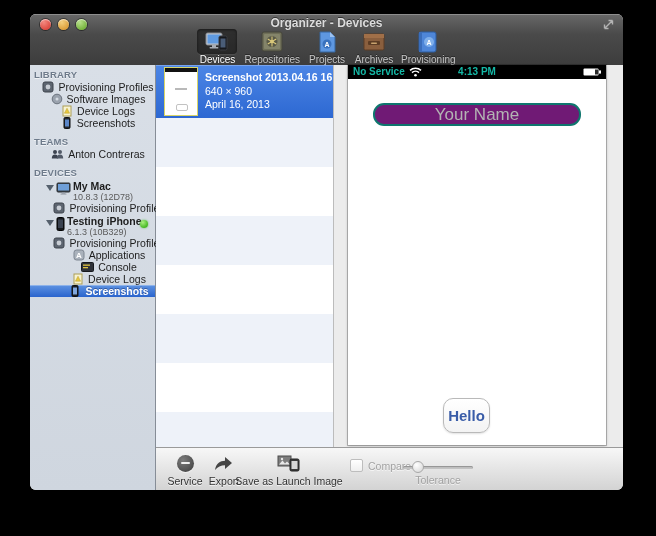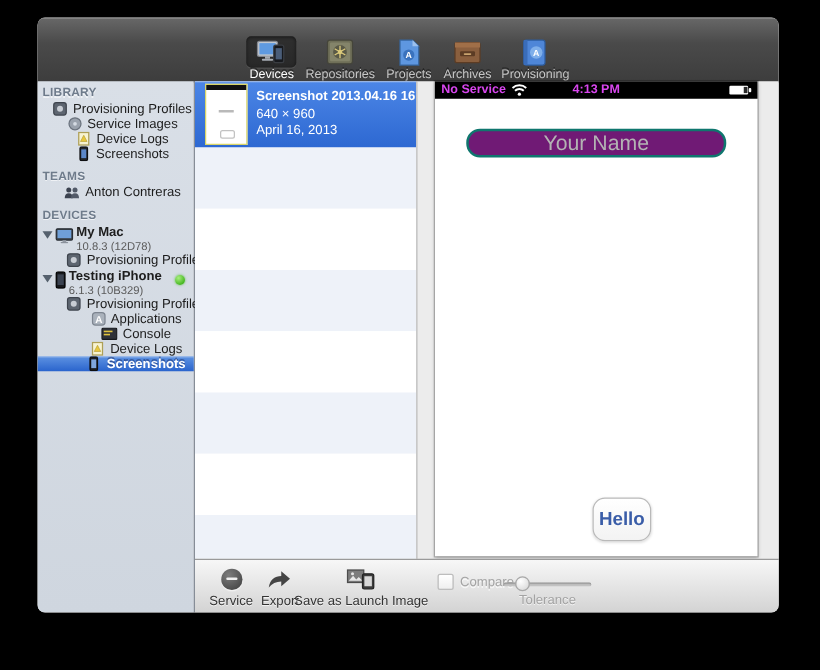--- a/index.html
+++ b/index.html
@@ -43,21 +43,21 @@
     background:linear-gradient(#d9dfe7,#cfd6df);
     border-right:1px solid #868d97;font-size:10.5px;color:#1d1d1d;
   }
   .side-inner{padding-top:4px;}
   .sec-header{height:12px;line-height:12px;padding-left:4px;font-size:9.5px;font-weight:bold;color:#6e7b8b;letter-spacing:.2px;text-shadow:0 1px 0 rgba(255,255,255,.6);}
   .sec{margin-top:0;}
   .sec + .sec{margin-top:7px;}
   .side-item{height:12px;display:flex;align-items:center;padding-left:11px;gap:4px;white-space:nowrap;justify-content:center;}
   .side-item .lbl{font-size:10.5px;color:#1d1d1d;}
   .side-sub .side-item{padding-left:33px;}
-  .dev-row{display:flex;align-items:flex-start;padding-left:4px;gap:2px;position:relative;margin-top:2px;}
+  .dev-row{display:flex;align-items:flex-start;padding-left:16px;gap:2px;position:relative;margin-top:2px;}
   .tri{width:0;height:0;border-left:4px solid transparent;border-right:4px solid transparent;border-top:6px solid #55606d;margin-top:4px;}
   .dev-ico{margin-top:1px;}
   .dev-txt{display:flex;flex-direction:column;line-height:10px;}
   .dev-name{font-weight:bold;font-size:10.5px;}
   .dev-ver{font-size:9px;color:#5b5b5b;margin-top:1px;}
   .status-dot{position:absolute;right:7px;top:4px;width:8px;height:8px;border-radius:50%;
     background:radial-gradient(circle at 35% 30%,#a8ef7e,#47b823 70%);box-shadow:0 0 2px rgba(60,180,30,.8);}
   .side-item.selected{
     background:linear-gradient(#5e93e2,#2a64cd);
     box-shadow:inset 0 1px 0 rgba(255,255,255,.3);
@@ -82,34 +82,34 @@
   .sel-sub{font-size:10.5px;font-weight:normal;}
   .list-rows .row{height:49px;}
   .list-rows .row:nth-child(odd){background:#eef2f9;}
   .list-rows .row:nth-child(even){background:#fff;}
   
   .preview{position:absolute;left:303px;top:51px;right:0;height:382px;background:#ececec;border-left:1px solid #bcbcbc;}
   .shot{
     position:absolute;left:14px;top:0;width:258px;height:380px;background:#fff;
     box-shadow:0 0 0 1px rgba(0,0,0,.22),0 1px 3px rgba(0,0,0,.25);
   }
-  .statusbar{position:absolute;top:0;left:0;right:0;height:14px;background:#000;color:#d946ef;}
+  .statusbar{position:absolute;top:0;left:0;right:0;height:14px;background:#000;color:#14b8a6;}
   .carrier{position:absolute;left:5px;top:1px;font-size:10px;font-weight:bold;letter-spacing:0;}
   .wifi{position:absolute;left:61px;top:2px;}
   .sb-time{position:absolute;left:0;right:0;top:1px;text-align:center;font-size:10px;font-weight:bold;}
   .battery{position:absolute;right:4px;top:3px;}
   .namefield{
     position:absolute;left:25px;top:38px;width:204px;height:19px;
     border:2px solid #0f766e;border-radius:11px;background:#701a75;
     display:flex;align-items:center;justify-content:center;
     font-size:17px;color:#b3b3b3;
   }
   .greeting{position:absolute;left:0;right:0;top:147px;text-align:center;font-size:15px;color:#3c3c3c;}
   .hello-btn{
-    position:absolute;left:126px;top:333px;width:45px;height:33px;
+    position:absolute;left:95px;top:333px;width:45px;height:33px;
     border:1px solid #b9b9b9;border-radius:10px;background:linear-gradient(#ffffff,#f3f3f3);
     display:flex;align-items:center;justify-content:center;
     font-size:15px;font-weight:bold;color:#3a5da8;box-shadow:0 1px 2px rgba(0,0,0,.12);
   }
   
   .bottombar{
     position:absolute;left:126px;bottom:0;right:0;height:42px;
     background:linear-gradient(#f7f7f7,#d3d3d3);border-top:1px solid #9a9a9a;
   }
   .btool{position:absolute;text-align:center;}
@@ -125,20 +125,31 @@
     background:radial-gradient(circle at 35% 30%,#ffffff,#dcdcdc 80%);border:1px solid #a8a8a8;box-sizing:border-box;}
   .tol-lbl{position:absolute;left:243px;top:26px;width:78px;text-align:center;font-size:10.5px;color:#a3a3a3;text-shadow:0 1px 0 rgba(255,255,255,.7);}
   .newshot{position:absolute;right:2px;top:4px;width:86px;}
 </style>
 </head>
 <body>
 
 <div class="window">
 
   <div class="header">
+    <div class="titlebar">
+      <div class="lights">
+        <div class="light red"></div>
+        <div class="light yellow"></div>
+        <div class="light green"></div>
+      </div>
+      <div class="title">Organizer - Devices</div>
+      <svg class="fullscreen" viewBox="0 0 13 13">
+        <path d="M2.5 10.5 L10.5 2.5 M10.5 2.5 h-4 M10.5 2.5 v4 M2.5 10.5 h4 M2.5 10.5 v-4" stroke="#c4c4c4" stroke-width="1.4" fill="none"></path>
+      </svg>
+    </div>
     <div class="tbrow">
       <div class="tbitem selected">
         <div class="tbicon">
           <svg width="26" height="22" viewBox="0 0 26 22">
             <rect x="2" y="2" width="16" height="12" rx="1.5" fill="#c2c7ce" stroke="#83878e"></rect>
             <rect x="3.5" y="3.5" width="13" height="9" fill="#5f9ae0"></rect>
             <rect x="8" y="14" width="4" height="2" fill="#a7acb4"></rect>
             <rect x="5.5" y="16" width="9" height="1.5" rx="0.7" fill="#a7acb4"></rect>
             <rect x="15" y="5" width="8" height="14" rx="1.5" fill="#17191d" stroke="#3a3d42"></rect>
             <rect x="16.5" y="7.5" width="5" height="9" fill="#4a5d78"></rect>
@@ -207,21 +218,21 @@
               <rect x="1" y="1" width="10" height="10" rx="2" fill="#5d6570" stroke="#3e444d"></rect>
               <circle cx="6" cy="6" r="2.4" fill="#c8cdd4"></circle>
             </svg>
           <span class="lbl">Provisioning Profiles</span>
         </div>
         <div class="side-item">
           <svg class="sicon" width="12" height="12" viewBox="0 0 12 12">
               <circle cx="6" cy="6" r="4.8" fill="#9aa2ad" stroke="#6b737e"></circle>
               <circle cx="6" cy="6" r="1.5" fill="#d5dbe3"></circle>
             </svg>
-          <span class="lbl">Service Images</span>
+          <span class="lbl">Software Images</span>
         </div>
         <div class="side-item">
           <svg class="sicon" width="12" height="12" viewBox="0 0 12 12">
               <rect x="2" y="1" width="8" height="10" fill="#f7f3d2" stroke="#ad9f56"></rect>
               <path d="M6 3.2 L8.6 8.2 H3.4 Z" fill="#e8c83e" stroke="#b69b2e" stroke-width="0.5"></path>
             </svg>
           <span class="lbl">Device Logs</span>
         </div>
         <div class="side-item">
           <svg class="sicon" width="12" height="12" viewBox="0 0 12 12">

